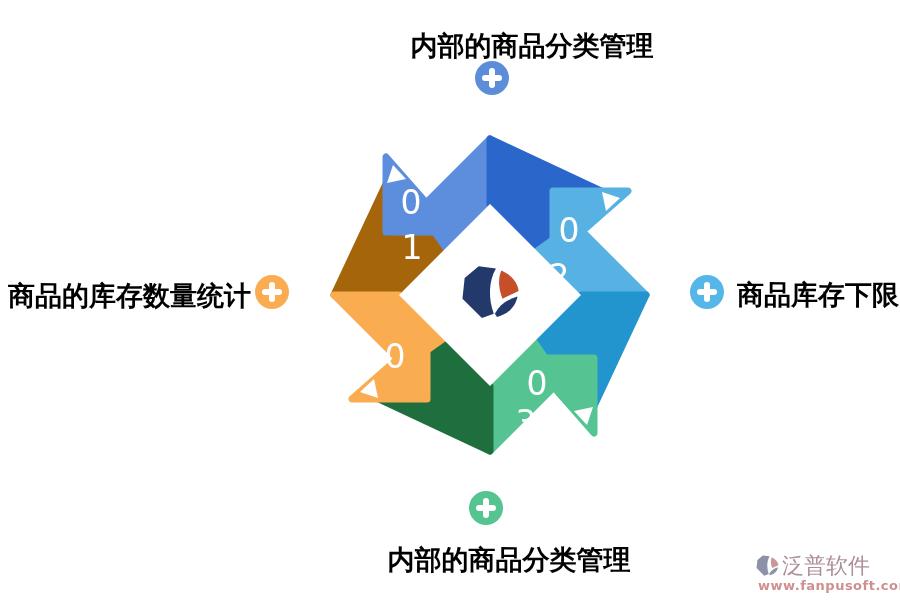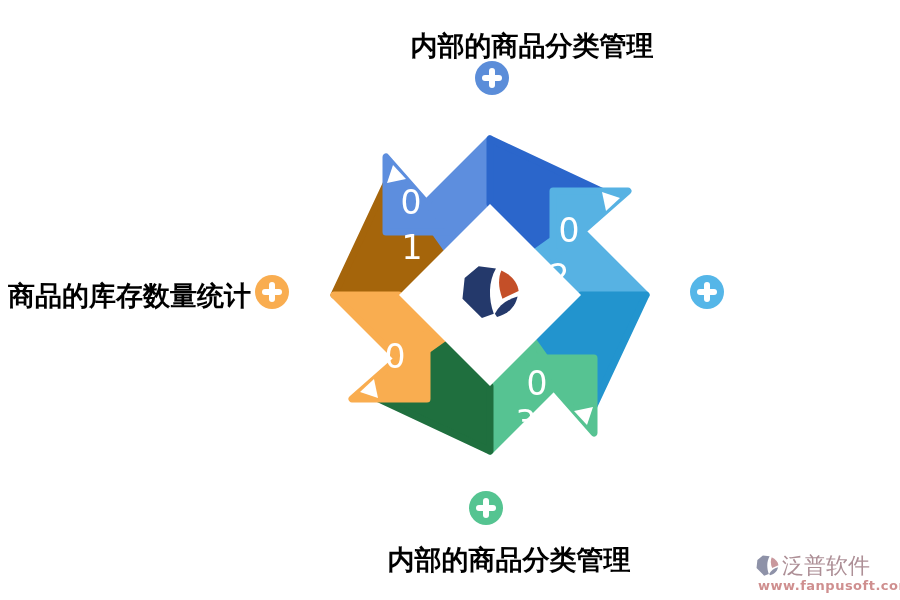--- a/index.html
+++ b/index.html
@@ -34,20 +34,21 @@
   .wm-glyph{position:absolute;left:754px;top:554px;}
   .wm-title{position:absolute;left:782px;top:551px;font-size:22px;font-weight:400;white-space:nowrap;}
   .wm-url{position:absolute;left:758px;top:578px;font-size:13px;font-weight:700;letter-spacing:.5px;white-space:nowrap;}
 </style>
 </head>
 <body>
 
 <div class="canvas">
 
   <div class="label label-top">内部的商品分类管理</div>
+  <div class="label label-right">商品库存下限</div>
   <div class="label label-bottom">内部的商品分类管理</div>
   <div class="label label-left">商品的库存数量统计</div>
 
   <div class="plus p-top" style="background: rgb(91, 141, 217);">
       <span class="ph"></span>
       <span class="pv"></span>
     </div>
   <div class="plus p-right" style="background: rgb(85, 182, 232);">
       <span class="ph"></span>
       <span class="pv"></span>

